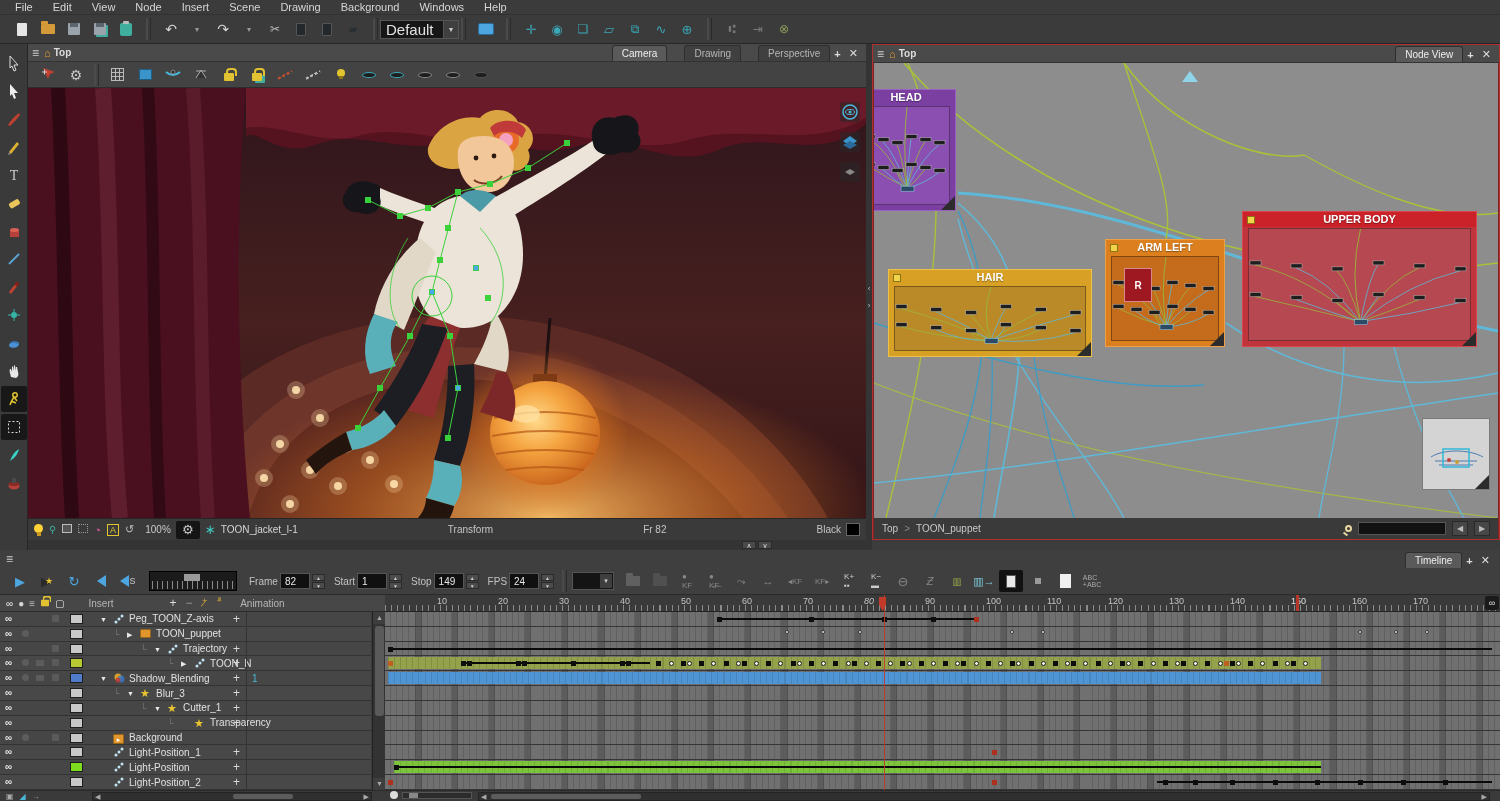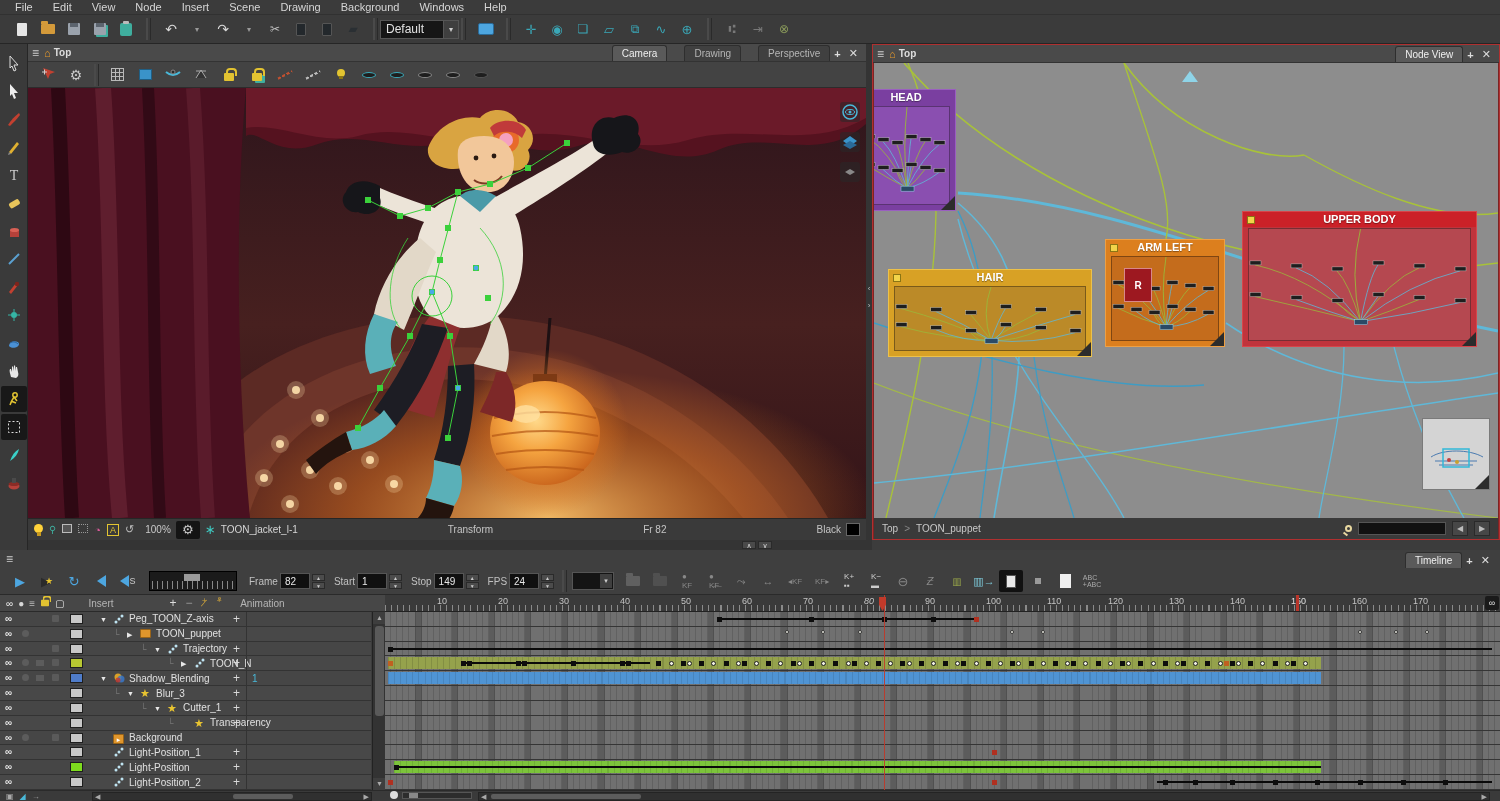--- a/index.html
+++ b/index.html
@@ -12,21 +12,21 @@
   
   #menu-bar{left:0;top:0;width:1500px;height:15px;background:#3b3b3b;display:flex;align-items:center;padding-left:6px;gap:2px;border-bottom:1px solid #313131;}
   .menu-item{padding:0 9px;color:#d6d6d6;font-size:11px;line-height:15px;cursor:default;}
 
   
   #main-toolbar{left:0;top:15px;width:1500px;height:29px;background:#3b3b3b;display:flex;align-items:center;padding-left:4px;border-bottom:1px solid #262626;}
   .tb-group{display:flex;align-items:center;gap:2px;padding:0 6px;}
   .tb-sep{width:5px;height:22px;border-left:2px solid #4a4a4a;border-right:1px solid #2a2a2a;margin:0 2px;}
   .tb-btn{width:24px;height:22px;display:flex;align-items:center;justify-content:center;border-radius:2px;}
   .dropdown{display:flex;align-items:center;height:19px;background:#161616;border:1px solid #555;}
-  .dropdown .dd-val{width:62px;padding:0 5px;color:#e2e2e2;font-size:12px;}
+  .dropdown .dd-val{width:62px;padding:0 5px;color:#e2e2e2;font-size:15px;}
   .dropdown .dd-btn{width:15px;height:100%;background:#3f3f3f;border-left:1px solid #555;color:#ccc;font-size:8px;display:flex;align-items:center;justify-content:center;}
 
   
   #tool-sidebar{left:0;top:44px;width:28px;height:506px;background:#3a3a3a;border-right:1px solid #262626;display:flex;flex-direction:column;align-items:center;padding-top:6px;gap:2px;}
   .tool-btn{width:26px;height:26px;display:flex;align-items:center;justify-content:center;border-radius:2px;}
   .tool-btn.sel{background:#181818;}
 
   
   .panel-head{position:absolute;left:0;top:0;right:0;height:18px;background:#4a4a4a;display:flex;align-items:center;padding:0 4px;border-bottom:1px solid #333;}
   .burger{color:#cfcfcf;font-size:12px;margin-right:5px;line-height:10px;}

